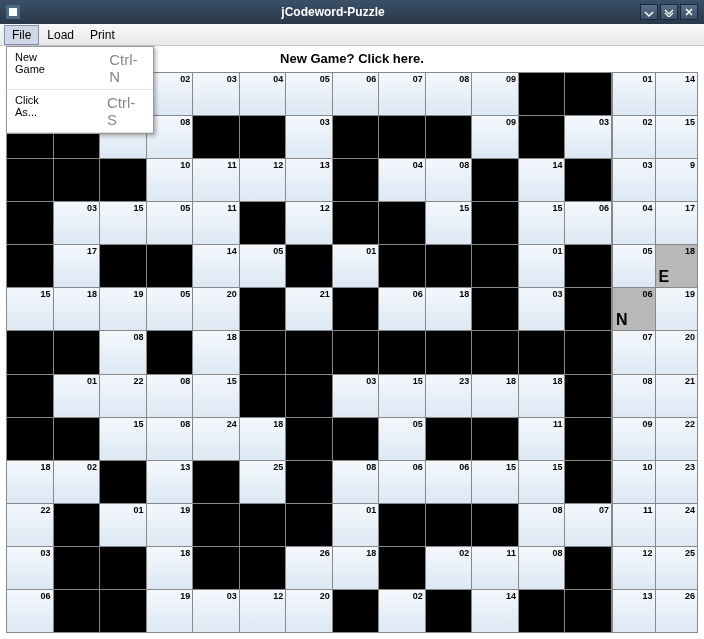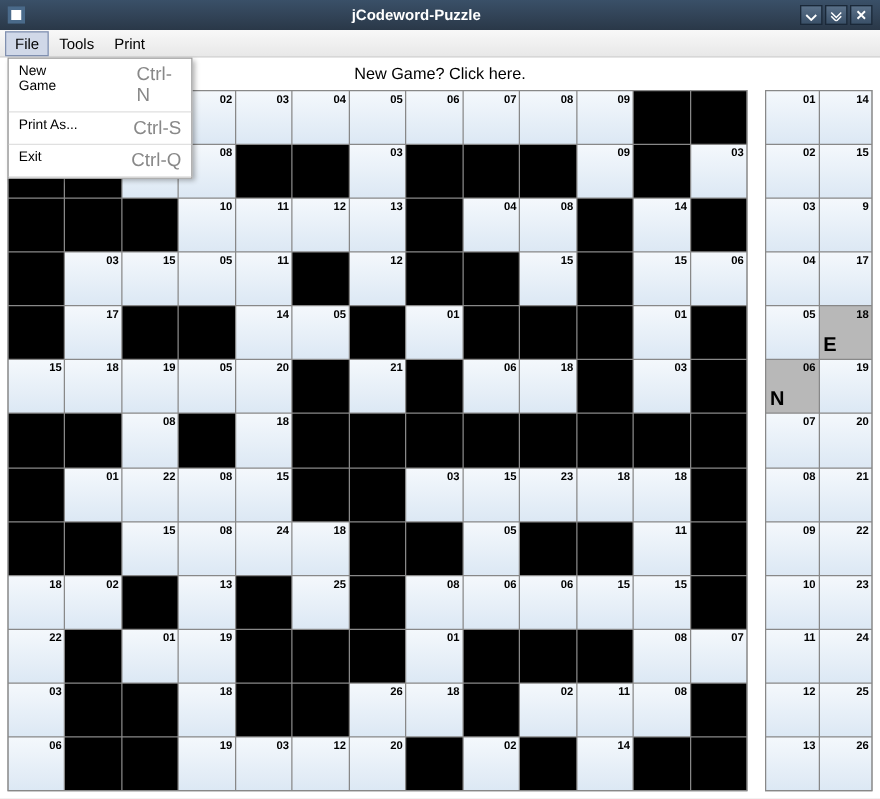--- a/index.html
+++ b/index.html
@@ -10,22 +10,22 @@
   .title-icon { width: 14px; height: 14px; margin-right: 6px; }
   .win-btns { display: flex; gap: 2px; }
   .win-btn { width: 18px; height: 16px; background: linear-gradient(to bottom,#5a7088,#3a5068); border: 1px solid #1a2838; display: flex; align-items: center; justify-content: center; color: #fff; font-size: 10px; cursor: pointer; }
   .menubar { height: 22px; background: linear-gradient(to bottom,#f8f8f8,#e8e8e8); border-bottom: 1px solid #ccc; display: flex; align-items: flex-end; padding: 0 4px; }
   .menu-item { padding: 3px 8px; font-size: 12px; cursor: pointer; }
   .menu-item.open { background: #d0d8e8; border: 1px solid #8090b0; padding: 2px 7px; }
   .dropdown { position: absolute; top: 46px; left: 6px; width: 148px; background: #fff; border: 1px solid #999; box-shadow: 2px 2px 4px rgba(0,0,0,0.3); z-index: 100; }
   .dd-item { display: flex; justify-content: space-between; padding: 4px 8px; font-size: 11px; border-bottom: 1px solid #e0e0e0; cursor: pointer; gap: 44px; }
   .dd-shortcut { color: #888; font-size: 15px; }
   .content { position: absolute; top: 46px; left: 0; right: 0; bottom: 0; display: flex; flex-direction: column; }
-  .newgame-bar { height: 24px; display: flex; align-items: center; justify-content: center; font-size: 13px; font-weight: normal; }
-  .game-area { flex: 1; display: flex; padding: 2px 6px 6px 6px; gap: 14px; }
+  .newgame-bar { height: 24px; display: flex; align-items: center; justify-content: center; font-size: 13px; font-weight: bold; }
+  .game-area { flex: 1; display: flex; padding: 2px 6px 6px 6px; }
   .grid { display: grid; grid-template-columns: repeat(13, 1fr); grid-template-rows: repeat(13, 1fr); gap: 1px; background: #888; border: 1px solid #888; flex: 1; }
   .legend { display: grid; grid-template-columns: repeat(2, 1fr); grid-template-rows: repeat(13, 1fr); gap: 1px; background: #888; border: 1px solid #888; width: 86px; }
   .cell { position: relative; background: linear-gradient(to bottom, #f4f8fc 0%, #dce8f4 100%); }
   .cell.black { background: #000; }
   .cell.solved { background: #b8b8b8; }
   .cell-num { position: absolute; top: 1px; right: 2px; font-size: 9px; font-weight: bold; color: #000; }
   .cell-letter { position: absolute; bottom: 1px; left: 3px; font-size: 16px; font-weight: bold; color: #000; }
 </style>
 </head>
 <body>
@@ -53,21 +53,21 @@
       <div class="win-btn">
           <svg width="10" height="10">
             <path d="M2 2 L8 8 M8 2 L2 8" stroke="#fff" fill="none" stroke-width="1.5"></path>
           </svg>
         </div>
     </div>
   </div>
 
   <div class="menubar">
     <div class="menu-item open">File</div>
-    <div class="menu-item">Tools</div>
+    <div class="menu-item">Load</div>
     <div class="menu-item">Print</div>
   </div>
 
   <div class="content">
     <div class="newgame-bar">New Game? Click here.</div>
     <div class="game-area">
       <div class="grid" id="grid">
           <div class="cell black"></div>
           <div class="cell black"></div>
           <div class="cell black"></div>
@@ -498,21 +498,17 @@
         </div>
     </div>
   </div>
 
   <div class="dropdown" id="dropdown">
       <div class="dd-item">
         <span>New Game</span>
         <span class="dd-shortcut">Ctrl-N</span>
       </div>
       <div class="dd-item">
-        <span>Print As...</span>
+        <span>Click As...</span>
         <span class="dd-shortcut">Ctrl-S</span>
-      </div>
-      <div class="dd-item">
-        <span>Exit</span>
-        <span class="dd-shortcut">Ctrl-Q</span>
       </div>
     </div>
 </div>
 
 </body></html>

